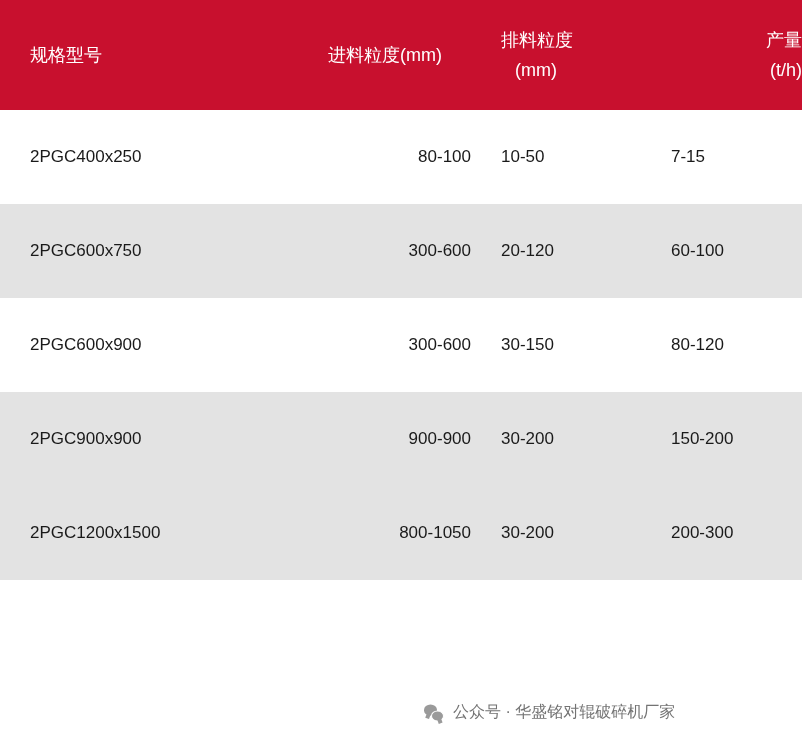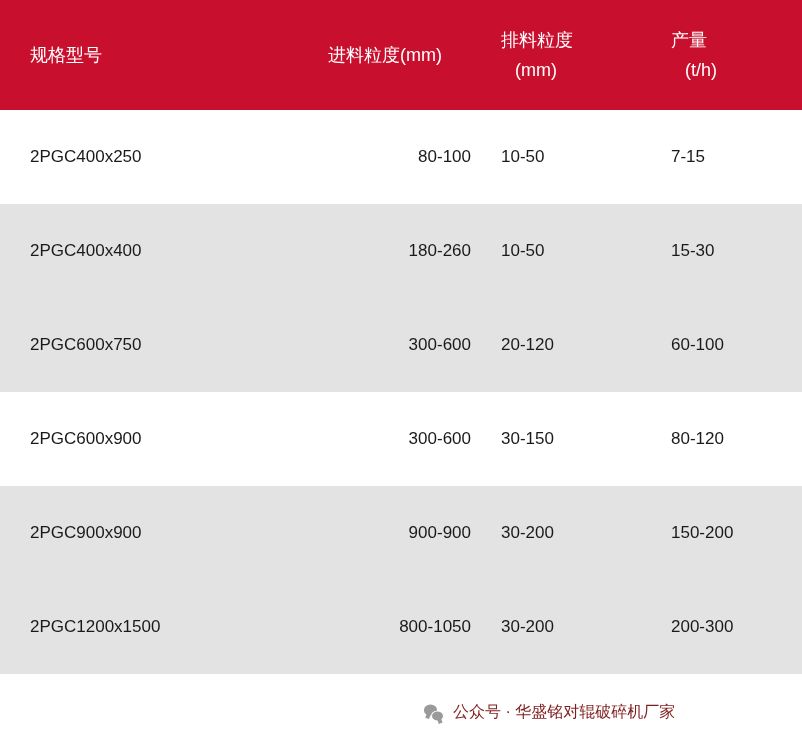--- a/index.html
+++ b/index.html
@@ -32,21 +32,21 @@
     text-align: left;
     padding: 0 0 0 30px;
     height: 110px;
     vertical-align: middle;
     line-height: 30px;
     border: none;
   }
   .spec-table thead th.h0 { }
   .spec-table thead th.h1 { padding-left: 35px; }
   .spec-table thead th.h2 { padding-left: 30px; }
-  .spec-table thead th.h3 { padding-left: 45px; }
+  .spec-table thead th.h3 { padding-left: 45px; text-align: right; }
 
   .spec-table thead th .hl {
     display: block;
   }
   .spec-table thead th.h2 .hl2,
   .spec-table thead th.h3 .hl2 {
     padding-left: 14px;
   }
 
   .spec-table tbody td {
@@ -66,21 +66,21 @@
   .spec-table tbody tr.even td { background: #e3e3e3; }
 
   .watermark {
     position: absolute;
     left: 424px;
     top: 712px;
     transform: translateY(-50%);
     display: flex;
     align-items: center;
     gap: 9px;
-    color: #7f1d1d;
+    color: #737373;
     font-size: 16px;
     white-space: nowrap;
   }
   .wechat-icon {
     width: 20px;
     height: 20px;
     display: inline-block;
     position: relative;
   }
   .wechat-icon .b1 {
@@ -144,26 +144,20 @@
     </tr>
   </thead>
   <tbody>
     <tr class="odd">
       <td class="c0">2PGC400x250</td>
       <td class="c1">80-100</td>
       <td class="c2">10-50</td>
       <td class="c3">7-15</td>
     </tr>
     <tr class="even">
-      <td class="c0">2PGC400x400</td>
-      <td class="c1">180-260</td>
-      <td class="c2">10-50</td>
-      <td class="c3">15-30</td>
-    </tr>
-    <tr class="even">
       <td class="c0">2PGC600x750</td>
       <td class="c1">300-600</td>
       <td class="c2">20-120</td>
       <td class="c3">60-100</td>
     </tr>
     <tr class="odd">
       <td class="c0">2PGC600x900</td>
       <td class="c1">300-600</td>
       <td class="c2">30-150</td>
       <td class="c3">80-120</td>

